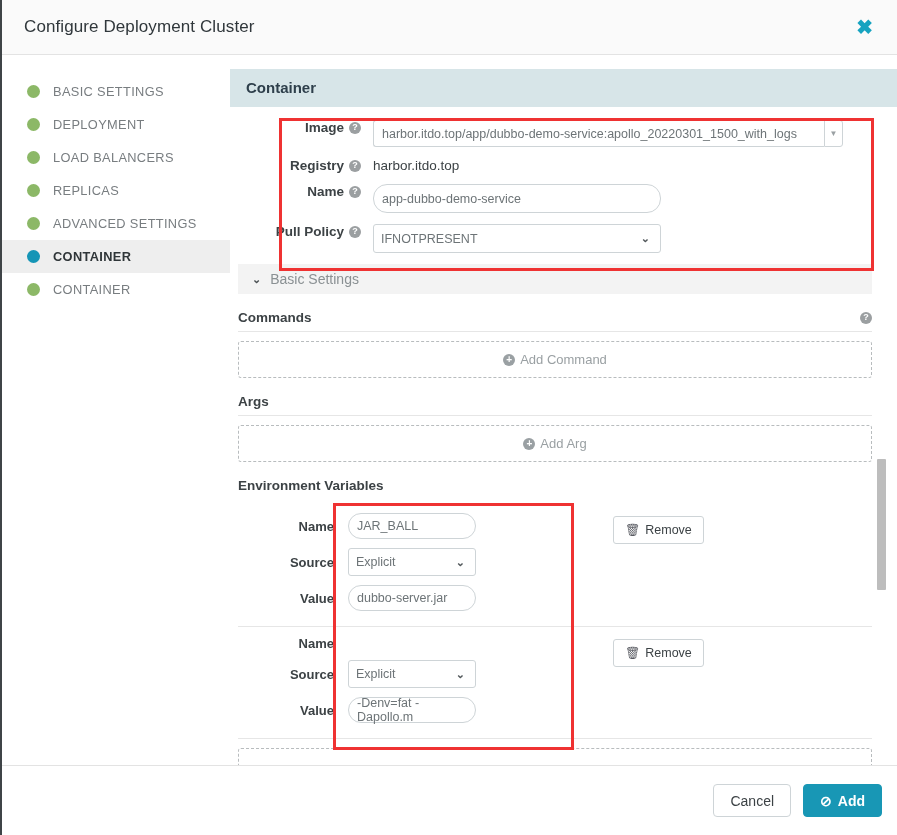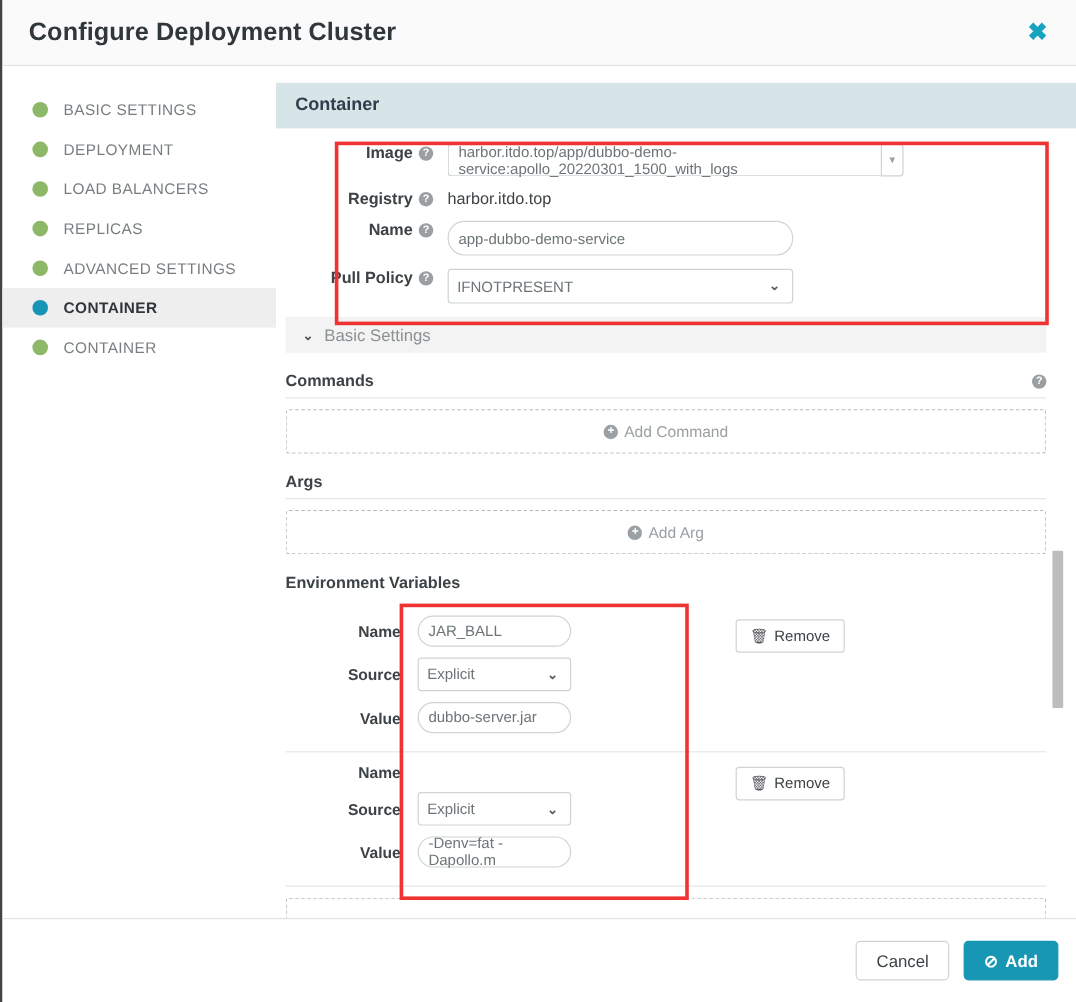--- a/index.html
+++ b/index.html
@@ -20,21 +20,21 @@
   }
   
   .modal-header {
     height: 55px;
     background: #fafafa;
     border-bottom: 1px solid #e3e3e3;
     display: flex; align-items: center;
     padding: 0 18px 0 22px;
   }
   .modal-title {
-    font-size: 21px; font-weight: bold; color: #30373b;
+    font-size: 17px; font-weight: normal; color: #30373b;
     letter-spacing: .1px; flex: 1;
   }
   .close-btn {
     color: #16a3c0; font-size: 20px; font-weight: bold;
     line-height: 1; cursor: pointer; padding: 2px 6px;
     background: none; border: none;
   }
   
   .modal-body { display: flex; height: 710px; }
   
@@ -74,21 +74,21 @@
     align-items:center; justify-content:center; line-height:1;
     font-family:"Liberation Sans",sans-serif;
   }
   .txt-input{
     height:27px; border:1px solid #ced4d7; border-radius:14px;
     background:#fff; font-size:12.5px; color:#6d7477;
     padding:0 8px; font-family:"Liberation Sans",sans-serif;
     display:flex; align-items:center; outline:none;
   }
   .static-val{ font-size:13.5px; color:#3c4245; }
-  .input-group{ display:flex; width:380px; }
+  .input-group{ display:flex; width:470px; }
   .input-group .txt-input{ flex:1; border-right:none; border-radius:3px 0 0 3px;}
   .ig-toggle{
     width:19px; border:1px solid #ced4d7; border-radius:0 3px 3px 0;
     background:#fff; display:flex; align-items:center; justify-content:center;
     color:#9aa0a3; font-size:8px; cursor:pointer;
   }
   .sel{
     width:288px; height:29px; border:1px solid #ced4d7; border-radius:3px;
     background:#fff; display:flex; align-items:center; justify-content:space-between;
     padding:0 10px 0 7px; font-size:12.5px; color:#6d7477; cursor:pointer;

